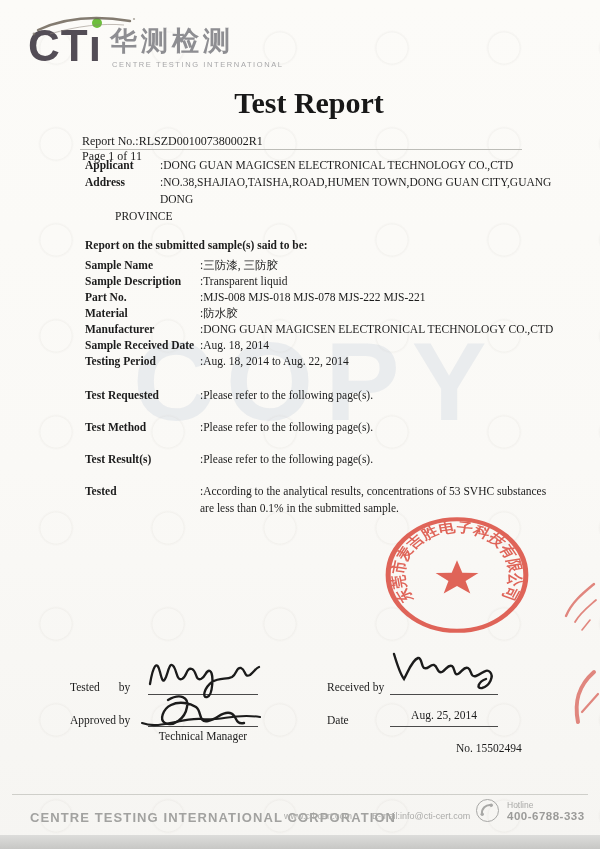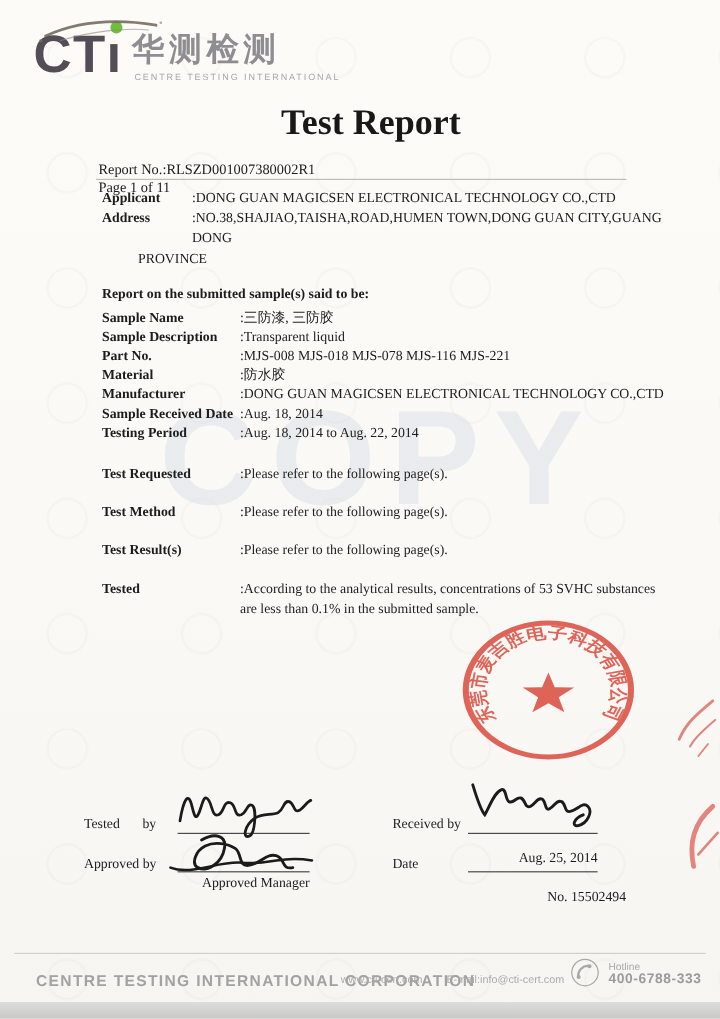--- a/index.html
+++ b/index.html
@@ -54,21 +54,21 @@
   .stamp{position:absolute;left:378px;top:511px;width:158px;height:128px;opacity:0.9;z-index:3;}
   
   .frag{position:absolute;z-index:3;opacity:0.75;}
   .frag1{left:560px;top:580px;}
   .frag2{left:566px;top:668px;}
   
   .sig-label{position:absolute;font-size:11.5px;z-index:2;}
   .ws{word-spacing:16px;}
   .sig-line{position:absolute;height:1px;background:#4a4a4a;z-index:2;}
   .sig-svg{position:absolute;z-index:3;}
-  .center-txt{position:absolute;text-align:right;font-size:11.5px;z-index:2;}
+  .center-txt{position:absolute;text-align:center;font-size:11.5px;z-index:2;}
   .serial{position:absolute;left:456px;top:742px;font-size:11.5px;z-index:2;}
   
   .footer-rule{position:absolute;top:794px;left:12px;width:576px;height:1px;background:#cfcfca;z-index:2;}
   .footer{font-family:"Liberation Sans","DejaVu Sans",sans-serif;}
   .f-company{position:absolute;left:30px;top:810px;font-size:13px;font-weight:bold;
        letter-spacing:1.1px;color:#a2a2a0;z-index:2;}
   .f-web{position:absolute;left:284px;top:811px;font-size:9px;color:#ababa9;z-index:2;}
   .f-mail{position:absolute;left:372px;top:811px;font-size:9px;color:#ababa9;z-index:2;}
   .f-phone{position:absolute;left:476px;top:799px;width:23px;height:23px;border:1.5px solid #a8a8a6;
        border-radius:50%;box-sizing:border-box;z-index:2;}
@@ -121,21 +121,21 @@
     <div class="row srow">
       <span class="lab2">Sample Name</span>
       <span class="val">:三防漆, 三防胶</span>
     </div>
     <div class="row srow">
       <span class="lab2">Sample Description</span>
       <span class="val">:Transparent liquid</span>
     </div>
     <div class="row srow">
       <span class="lab2">Part No.</span>
-      <span class="val">:MJS-008 MJS-018 MJS-078 MJS-116 MJS-221</span>
+      <span class="val">:MJS-008 MJS-018 MJS-078 MJS-222 MJS-221</span>
     </div>
     <div class="row srow">
       <span class="lab2">Material</span>
       <span class="val">:防水胶</span>
     </div>
     <div class="row srow">
       <span class="lab2">Manufacturer</span>
       <span class="val">:DONG GUAN MAGICSEN ELECTRONICAL TECHNOLOGY CO.,CTD</span>
     </div>
     <div class="row srow">
@@ -199,21 +199,21 @@
   <svg class="sig-svg" style="left:388px;top:648px;" width="115" height="46" viewBox="0 0 115 46">
     <path d="M6,6 C9,16 12,26 16,31 C20,24 24,12 30,10 C34,9 33,18 36,20 C40,22 42,16 46,17 C50,18 49,26 54,24 C58,22 60,16 64,18 C67,20 66,28 70,26 C74,24 76,18 80,20 C84,22 82,30 88,28 C94,26 98,20 102,24 C106,28 102,38 94,40 C88,41 90,34 98,31" stroke="#1b1b1b" stroke-width="2.4" fill="none" stroke-linecap="round"></path>
   </svg>
 
   <div class="sig-label" style="left:70px;top:714px;">Approved by</div>
   <div class="sig-line" style="left:148px;top:726px;width:110px;"></div>
   <svg class="sig-svg" style="left:138px;top:690px;" width="130" height="42" viewBox="0 0 130 42">
     <path d="M30,10 C42,3 51,7 49,17 C47,29 35,37 27,33 C21,30 25,19 33,15 C41,11 52,13 58,17 C64,21 60,33 70,31 C80,29 84,21 92,23 C100,25 96,35 106,33" stroke="#1b1b1b" stroke-width="2.4" fill="none" stroke-linecap="round"></path>
     <path d="M4,33 C22,40 44,27 64,29 C84,31 96,23 122,27" stroke="#1b1b1b" stroke-width="2.1" fill="none" stroke-linecap="round"></path>
   </svg>
-  <div class="center-txt" style="left:148px;top:730px;width:110px;">Approved Manager</div>
+  <div class="center-txt" style="left:148px;top:730px;width:110px;">Technical Manager</div>
 
   <div class="sig-label" style="left:327px;top:714px;">Date</div>
   <div class="sig-line" style="left:390px;top:726px;width:108px;"></div>
   <div class="center-txt" style="left:390px;top:709px;width:108px;">Aug. 25, 2014</div>
 
   <div class="serial">No. 15502494</div>
 
   <div class="footer-rule"></div>
   <div class="footer">
     <div class="f-company">CENTRE TESTING INTERNATIONAL CORPORATION</div>

